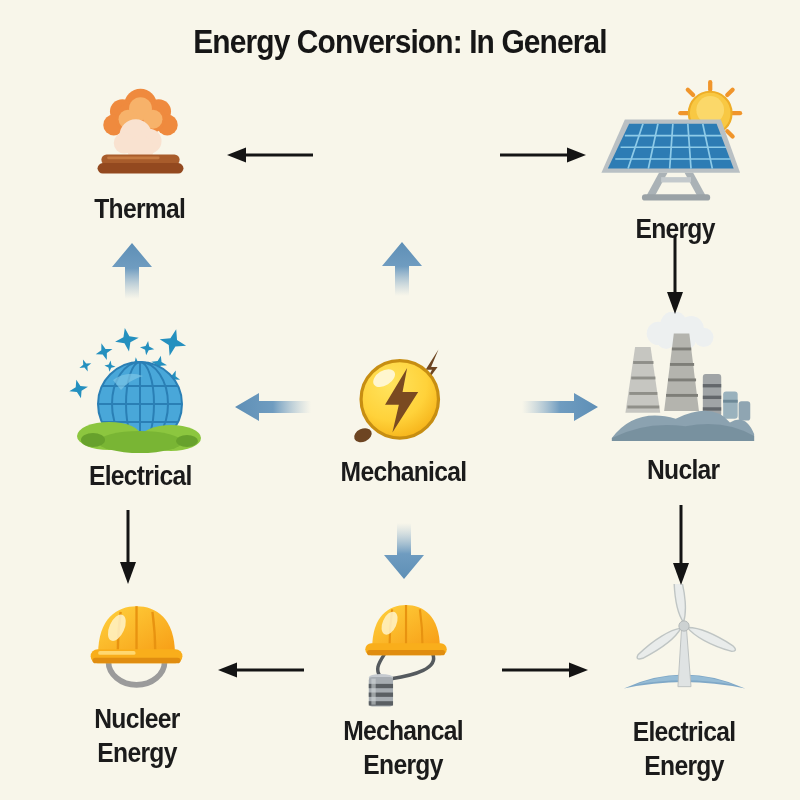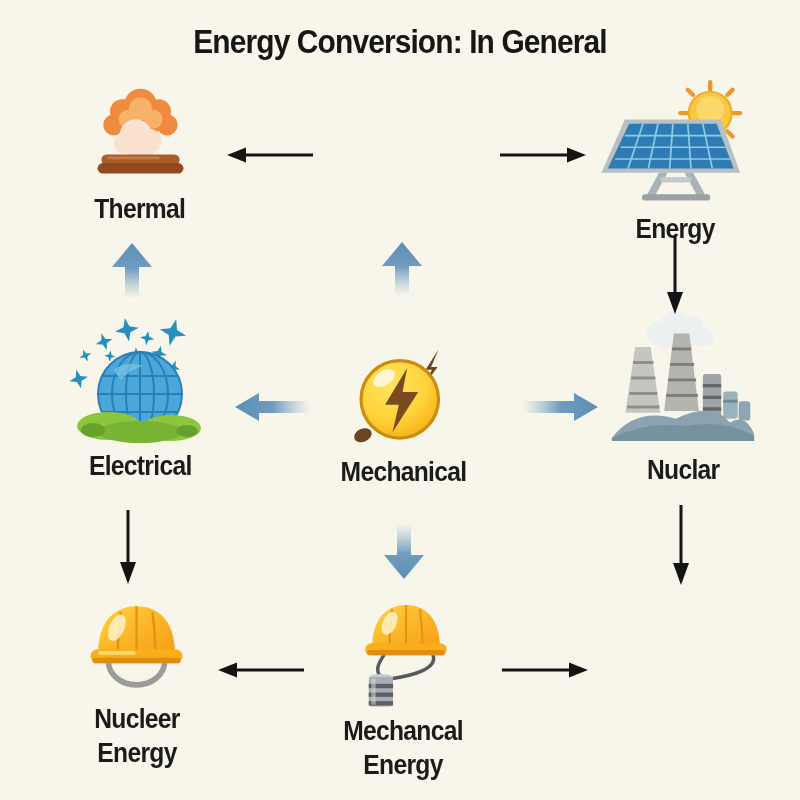--- a/index.html
+++ b/index.html
@@ -20,21 +20,21 @@
   .node .label{
     margin-top:5px;font-weight:bold;color:#1b1b1b;font-size:28px;
     letter-spacing:-.8px;line-height:1.2;text-align:center;transform:scaleX(.88);
   }
   .two-line .label{width:150px}
   .arrow{position:absolute}
   
   #cell-thermal{left:50px;top:80px;width:180px}
   #cell-chemical{left:315px;top:78px;width:180px}
   #cell-energy{left:585px;top:79px;width:180px}
-  #cell-electrical{left:50px;top:314px;width:180px}
+  #cell-electrical{left:50px;top:324px;width:180px}
   #cell-mechanical{left:313px;top:344px;width:180px}
   #cell-nuclar{left:593px;top:312px;width:180px}
   #cell-nuclar .label{margin-top:10px}
   #cell-nucleer{left:47px;top:594px;width:180px}
   #cell-mechancal{left:313px;top:592px;width:180px}
   #cell-elecenergy{left:594px;top:584px;width:180px}
 </style>
 </head>
 <body>
 
@@ -258,20 +258,42 @@
         </g>
         <ellipse cx="36" cy="36" rx="8" ry="15" fill="#fff3c9" opacity="0.85" transform="rotate(24 36 36)"></ellipse>
         <rect x="8" y="59" width="98" height="15" rx="7.5" fill="#f9ae1b"></rect>
         <rect x="10" y="68" width="94" height="6" rx="3" fill="#e08d10"></rect>
         <rect x="16" y="61" width="40" height="4" rx="2" fill="#ffd870"></rect>
       </svg>
     </span>
     <div class="label">Nucleer Energy</div>
   </div>
 
+  <div class="node two-line" id="cell-elecenergy">
+    <span class="icon">
+      <svg width="136" height="126" viewBox="0 0 145 135" xmlns="http://www.w3.org/2000/svg">
+        <path d="M8,112 Q72,82 138,112 Q72,98 8,112 Z" fill="#7fa8c7"></path>
+        <path d="M20,108 Q72,88 126,108 Q72,98 20,108 Z" fill="#9cc0d8" opacity="0.8"></path>
+        <polygon points="66,110 80,110 75,46 70,46" fill="#dfe3e3" stroke="#b9bebe" stroke-width="1"></polygon>
+        <g fill="#e9eceb" stroke="#bfc5c4" stroke-width="1.5">
+          <g transform="translate(72.5,45) rotate(-8)">
+            <path d="M0,-4 C5,-14 7,-34 3,-58 C1,-62 -1,-62 -3,-56 C-6,-34 -5,-14 0,-4 Z"></path>
+          </g>
+          <g transform="translate(72.5,45) rotate(115)">
+            <path d="M0,-4 C5,-14 7,-34 3,-58 C1,-62 -1,-62 -3,-56 C-6,-34 -5,-14 0,-4 Z"></path>
+          </g>
+          <g transform="translate(72.5,45) rotate(235)">
+            <path d="M0,-4 C5,-14 7,-34 3,-58 C1,-62 -1,-62 -3,-56 C-6,-34 -5,-14 0,-4 Z"></path>
+          </g>
+        </g>
+        <circle cx="72.5" cy="45" r="5.5" fill="#cdd2d2" stroke="#b0b6b6" stroke-width="1"></circle>
+      </svg>
+    </span>
+    <div class="label">Electrical Energy</div>
+  </div>
 
   <svg class="arrow" style="left:225px;top:143px" width="90" height="24" xmlns="http://www.w3.org/2000/svg">
     <line x1="88" y1="12" x2="16" y2="12" stroke="#141414" stroke-width="3"></line>
     <polygon points="2,12 21,4.5 21,19.5" fill="#141414"></polygon>
   </svg>
 
   <svg class="arrow" style="left:498px;top:143px" width="90" height="24" xmlns="http://www.w3.org/2000/svg">
     <line x1="2" y1="12" x2="74" y2="12" stroke="#141414" stroke-width="3"></line>
     <polygon points="88,12 69,4.5 69,19.5" fill="#141414"></polygon>
   </svg>

